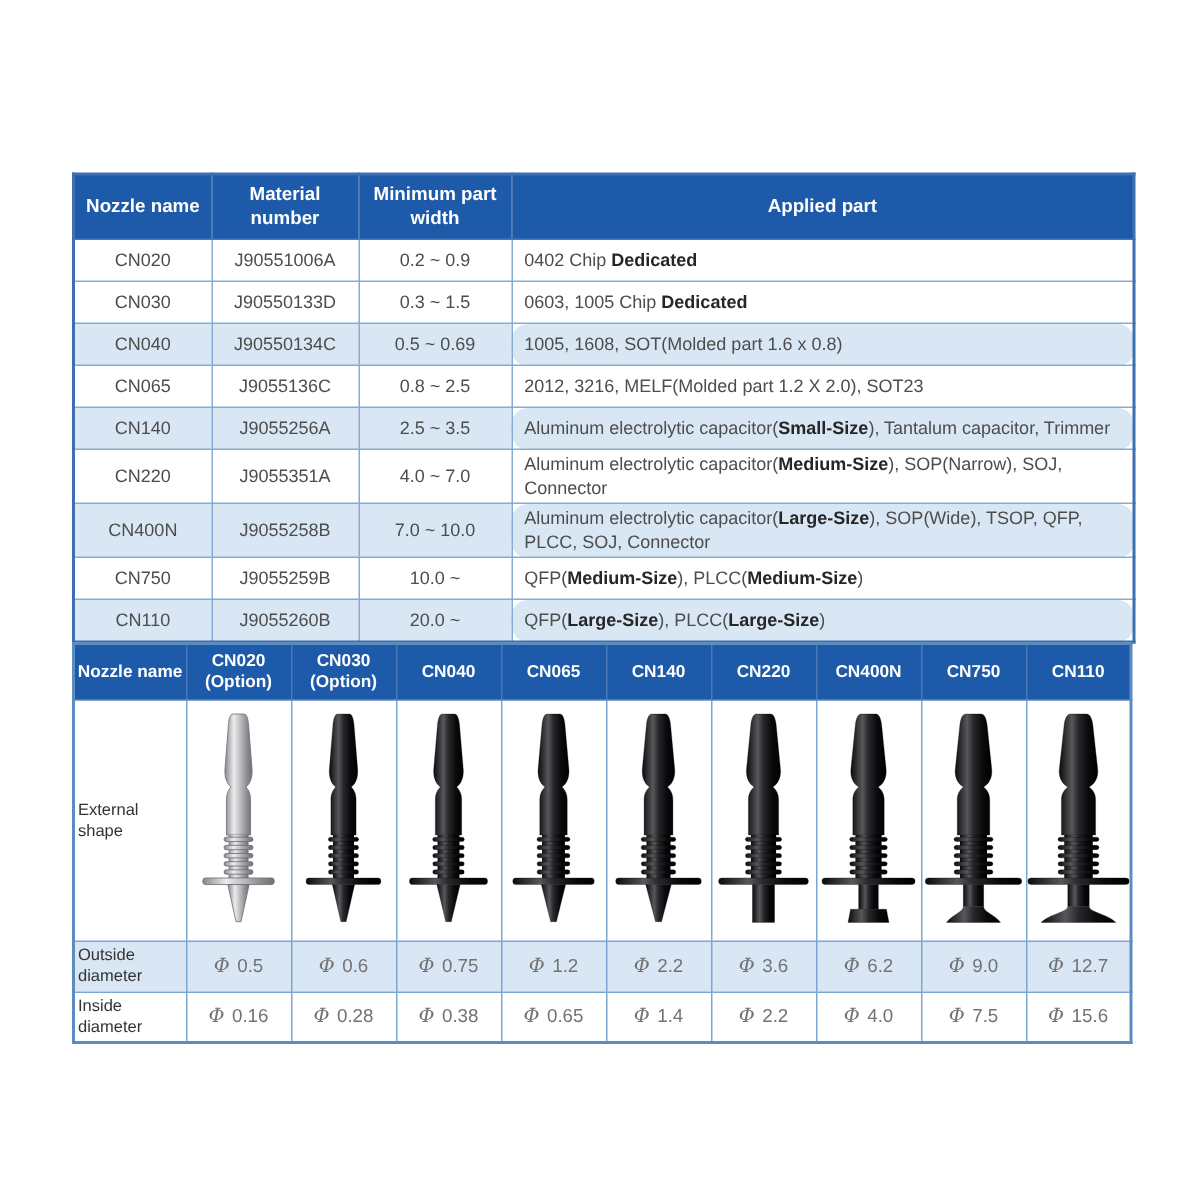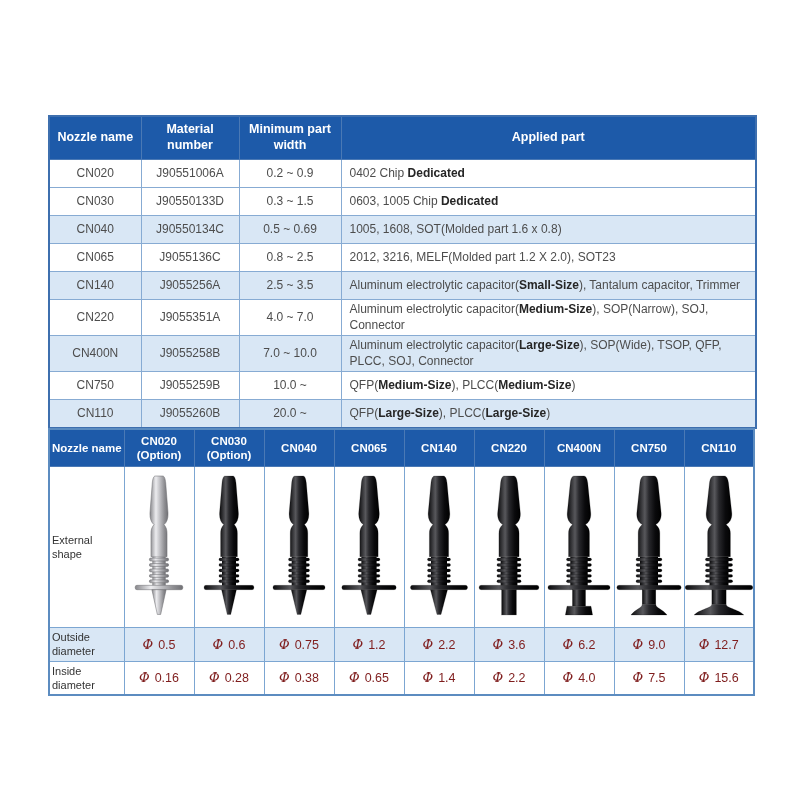--- a/index.html
+++ b/index.html
@@ -11,35 +11,35 @@
   .page{position:relative;width:800px;height:703px;overflow:hidden;}
 
   
   table.spec{position:absolute;left:48px;top:115px;width:707px;border-collapse:collapse;
     border:2px solid var(--outer);table-layout:fixed;}
   table.spec th,table.spec td{border:1px solid var(--line);}
   table.spec thead th{background:var(--hdr);color:#fff;font-size:12.5px;font-weight:700;
     line-height:1.25;height:38px;padding:2px 3px;text-align:center;border:1px solid #4a79b5;}
   table.spec td{font-size:12px;color:var(--txt);height:23px;padding:2px 4px;
     text-align:center;vertical-align:middle;line-height:1.3;}
-  table.spec td.applied{text-align:left;padding-left:8px;padding-right:6px;}
+  table.spec td.applied{text-align:left;padding-left:8px;padding-right:6px;border-radius:11px;}
   table.spec td.applied .b{font-weight:700;color:var(--btxt);}
   table.spec tr.shaded td{background:var(--alt);}
 
   
   table.shape{position:absolute;left:48px;top:428px;width:707px;border-collapse:collapse;
     border:2px solid var(--outer2);table-layout:fixed;}
   table.shape th,table.shape td{border:1px solid var(--line2);}
   table.shape th.colhead{background:var(--hdr);color:#fff;font-size:11.5px;font-weight:700;
     height:34px;line-height:1.25;text-align:center;padding:1px;border:1px solid #4a79b5;}
   table.shape td.img{height:160px;background:#fff;text-align:center;vertical-align:middle;padding:0;}
   table.shape th.rl{background:#fff;color:#333;font-size:11px;font-weight:400;
     text-align:left;line-height:1.3;padding:2px;}
   table.shape tr.dia td{height:30px;text-align:center;vertical-align:middle;
-    font-size:12.5px;color:#7f1d1d;}
+    font-size:12.5px;color:#737373;}
   table.shape tr.out th.rl, table.shape tr.out td{background:var(--alt);}
   .phi{font-style:italic;font-family:"DejaVu Serif",serif;margin-right:5px;font-size:13px;}
   .sub{font-weight:700;}
 </style>
 </head>
 <body>
 
 <div class="page">
 
   <table class="spec">

